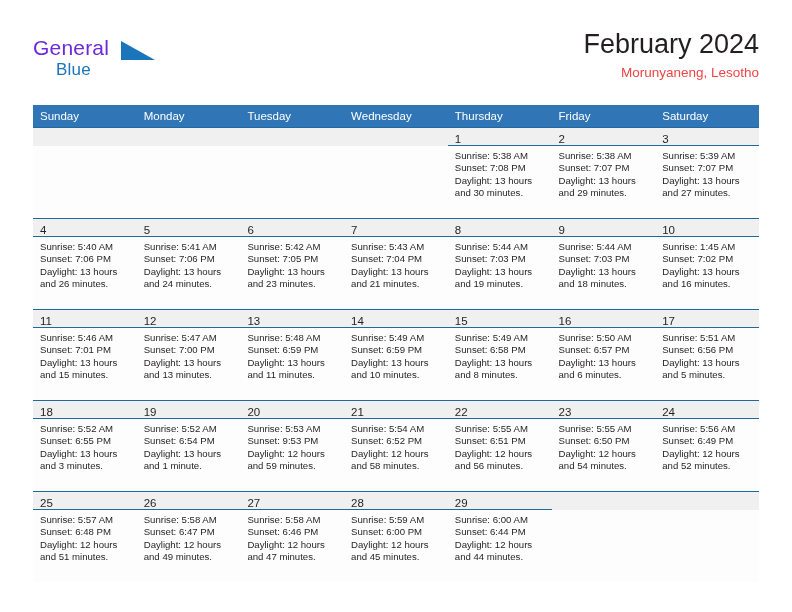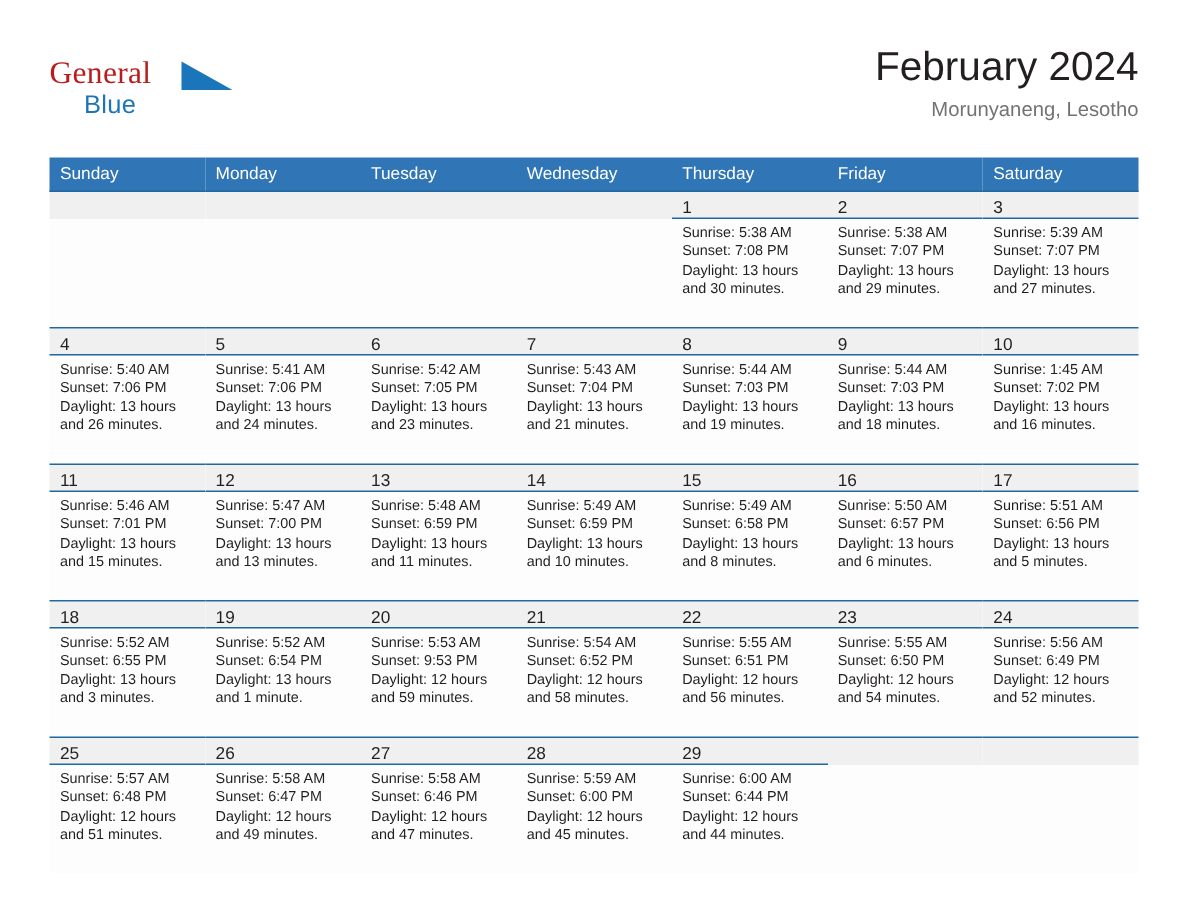--- a/index.html
+++ b/index.html
@@ -35,22 +35,22 @@
     top: 8px;
     width: 120px;
     height: 48px;
   }
   .brand-general {
     position: absolute;
     left: 0;
     top: 0;
     font-size: 21px;
     letter-spacing: 0.2px;
-    color: #b91c1c;
-    font-family: Liberation Serif, serif;
+    color: #6d28d9;
+    font-family: Liberation Sans, sans-serif;
   }
   .brand-blue {
     position: absolute;
     left: 23px;
     top: 24px;
     font-size: 17px;
     letter-spacing: 0.2px;
     color: #1b75bb;
     font-family: "Liberation Sans", sans-serif;
   }
@@ -72,21 +72,21 @@
   }
   .cal-title {
     font-size: 27px;
     color: #231f20;
     line-height: 32px;
     white-space: nowrap;
     margin-left: 12px;
   }
   .cal-subtitle {
     font-size: 13.5px;
-    color: #737373;
+    color: #ef4444;
     line-height: 20px;
     margin-top: 3px;
     white-space: nowrap;
   }
 
   
   .calendar {
     position: absolute;
     left: 33px;
     top: 105px;

